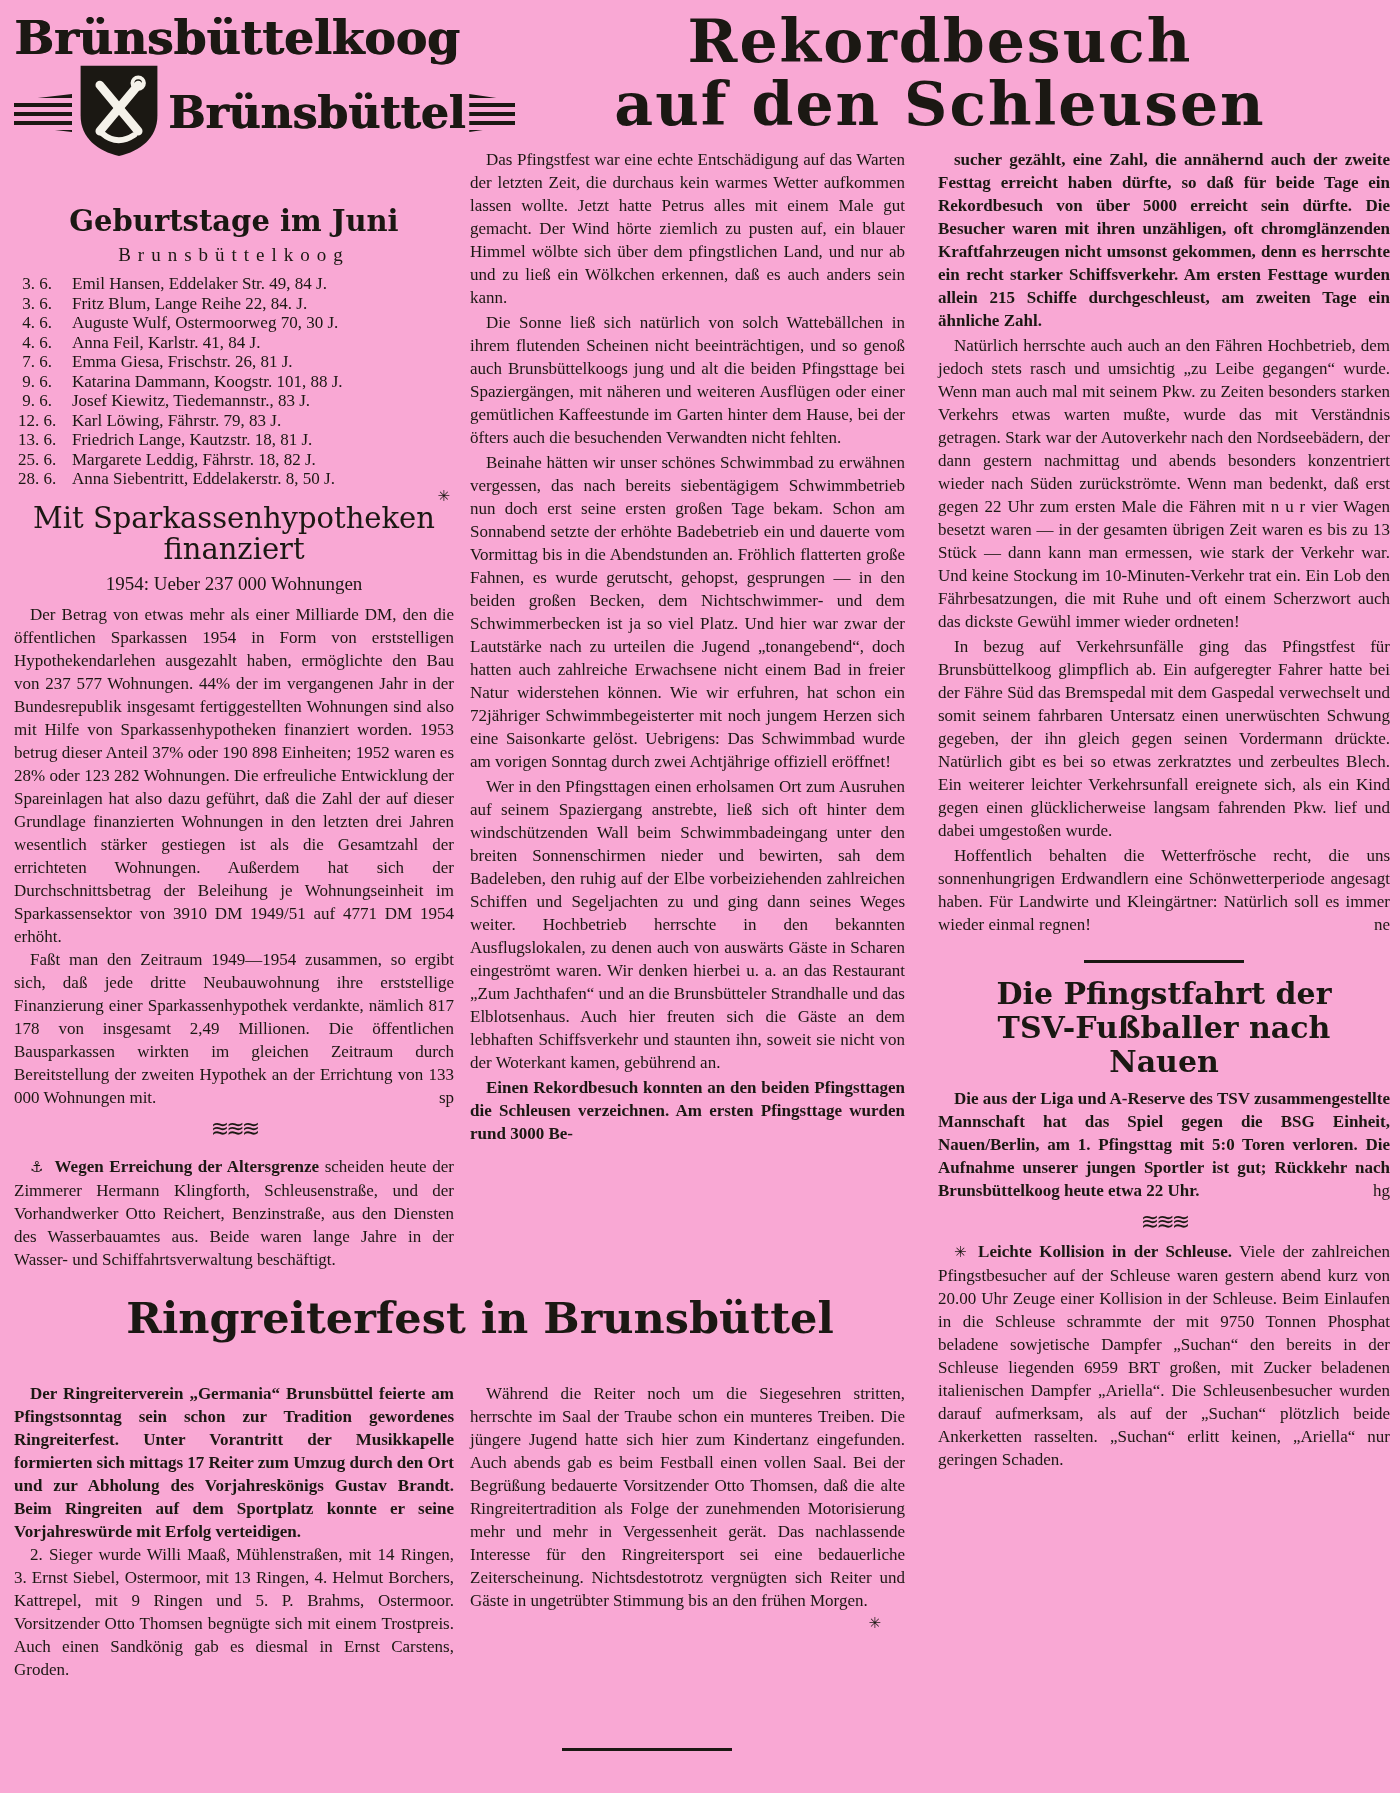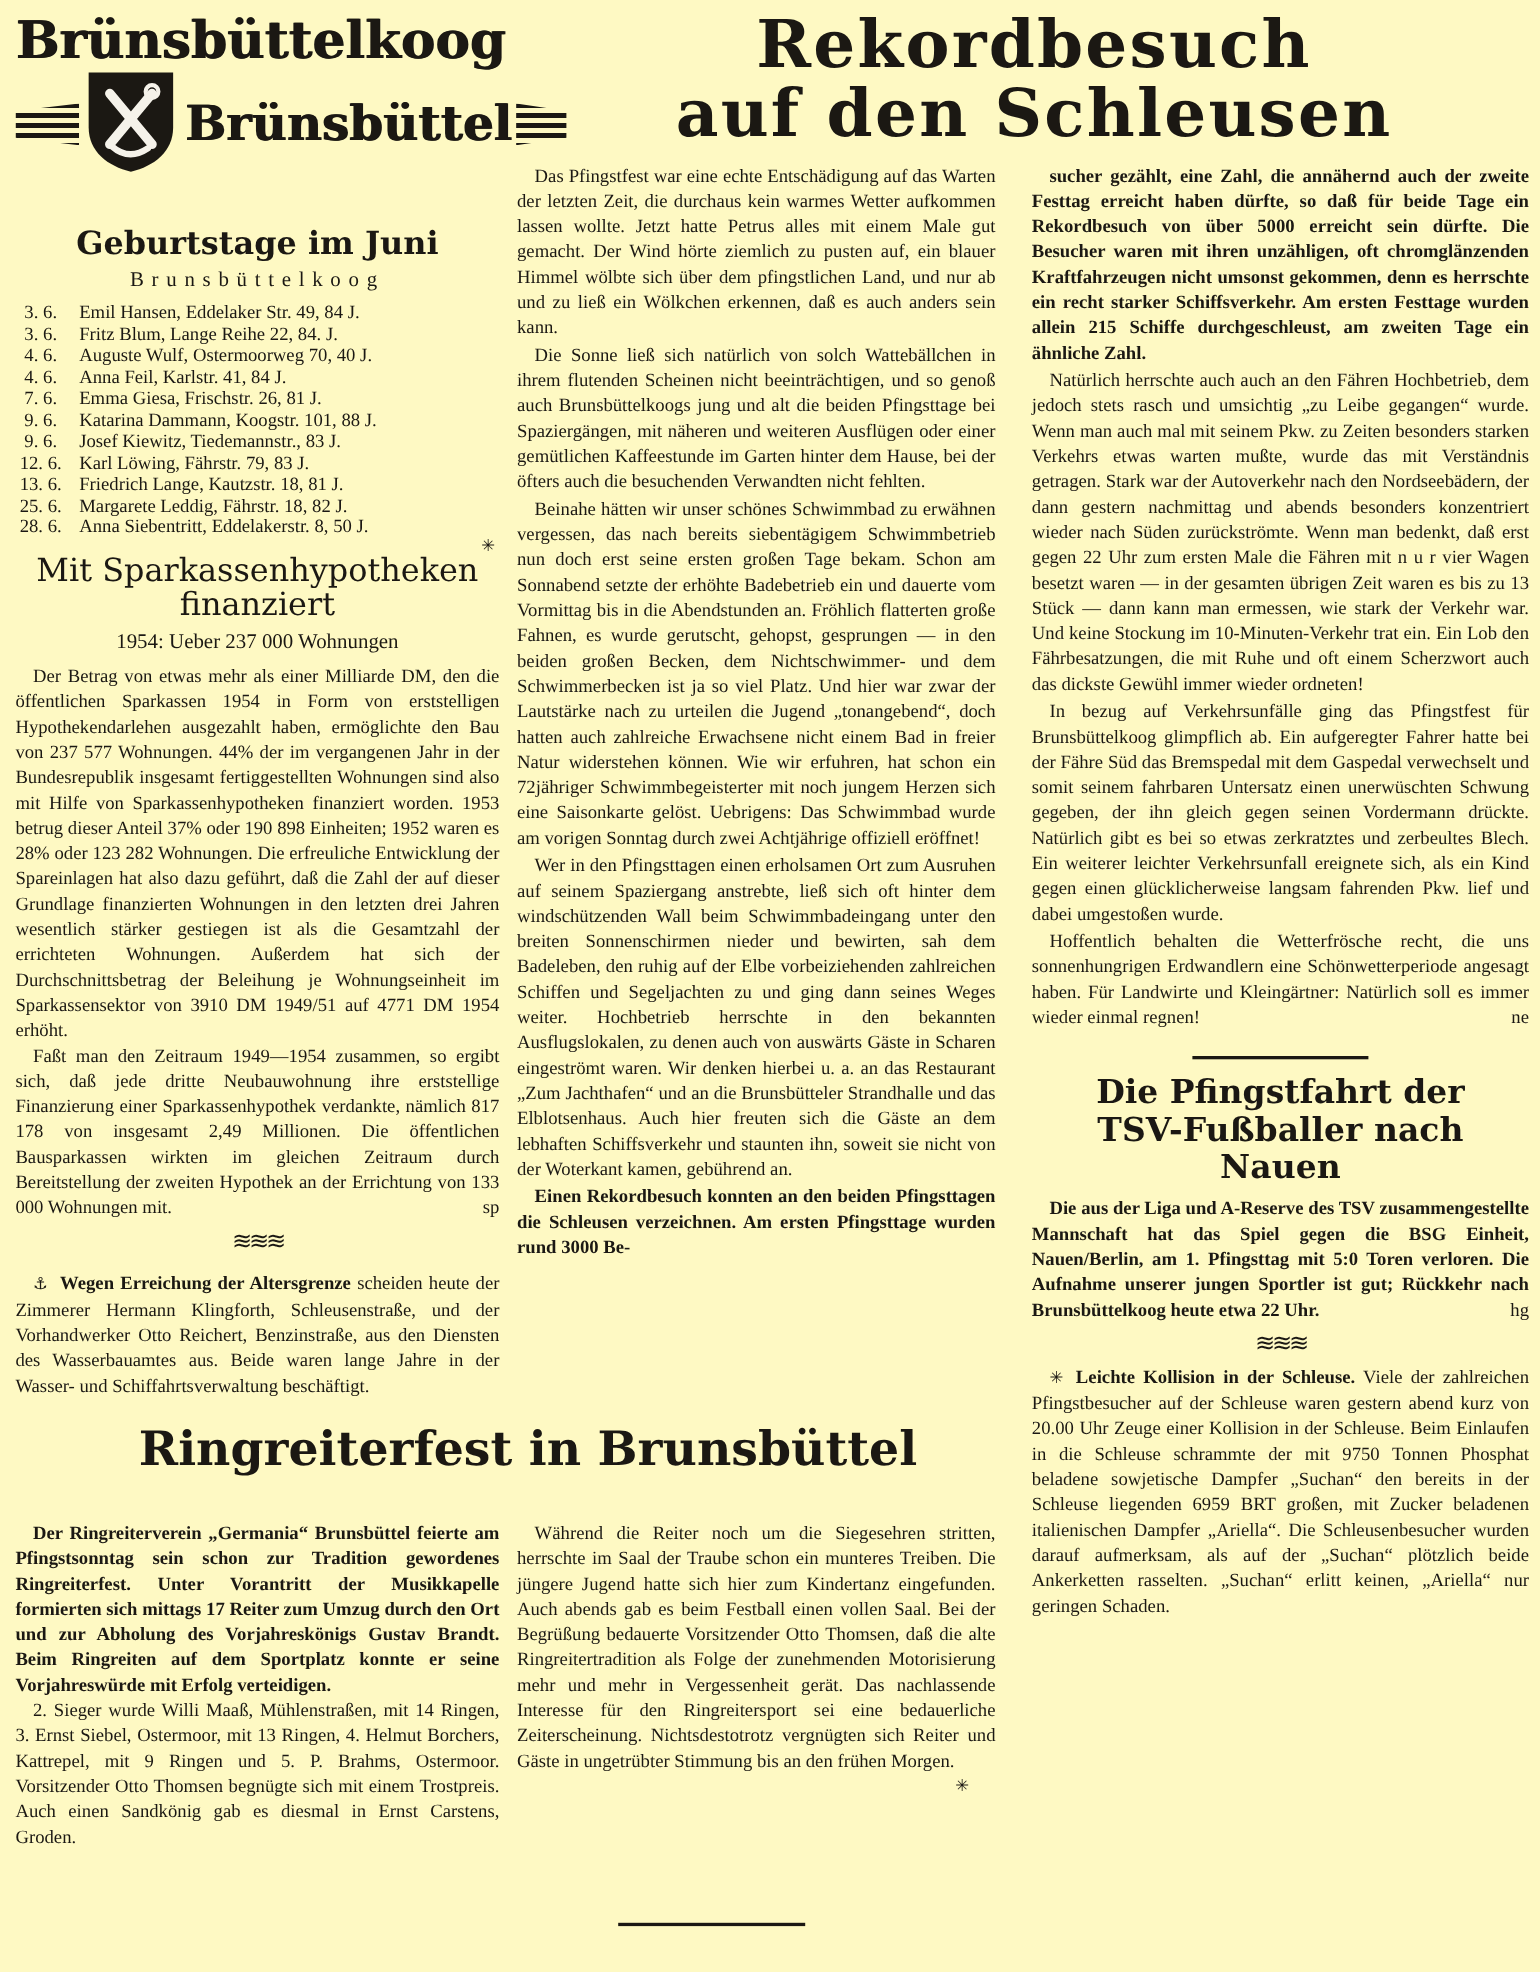--- a/index.html
+++ b/index.html
@@ -1,18 +1,18 @@
 <!DOCTYPE html>
 <html lang="de"><head>
 <meta charset="utf-8">
 <style>
   html,body{margin:0;padding:0;background:#e8e5dc;}
   .page{
     position:relative;width:1400px;height:1793px;margin:0 auto;
-    background:#fef9c3;color:#1b1813;overflow:hidden;
+    background:#f9a8d4;color:#1b1813;overflow:hidden;
     font-family:"Liberation Serif","DejaVu Serif",serif;
     font-size:17px;line-height:23px;
   }
   
   p{margin:0;text-align:justify;text-indent:16px;}
   .bold{font-weight:bold;}
   .sign{float:right;font-weight:normal;text-indent:0;padding-left:10px;}
   .wave{display:block;text-align:center;font-size:22px;line-height:24px;
         letter-spacing:-3px;margin:8px 0 6px;font-family:"DejaVu Sans",sans-serif;}
   .orn{font-family:"DejaVu Sans",sans-serif;font-size:15px;padding-right:4px;}
@@ -104,21 +104,21 @@
         <li>
             <span class="d">3. 6.</span>
             <span class="t">Emil Hansen, Eddelaker Str. 49, 84 J.</span>
           </li>
         <li>
             <span class="d">3. 6.</span>
             <span class="t">Fritz Blum, Lange Reihe 22, 84. J.</span>
           </li>
         <li>
             <span class="d">4. 6.</span>
-            <span class="t">Auguste Wulf, Ostermoorweg 70, 40 J.</span>
+            <span class="t">Auguste Wulf, Ostermoorweg 70, 30 J.</span>
           </li>
         <li>
             <span class="d">4. 6.</span>
             <span class="t">Anna Feil, Karlstr. 41, 84 J.</span>
           </li>
         <li>
             <span class="d">7. 6.</span>
             <span class="t">Emma Giesa, Frischstr. 26, 81 J.</span>
           </li>
         <li>

